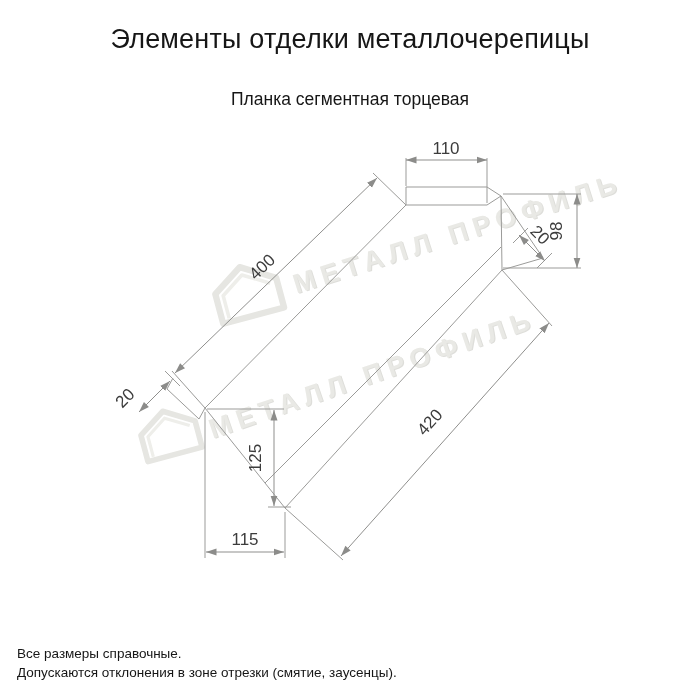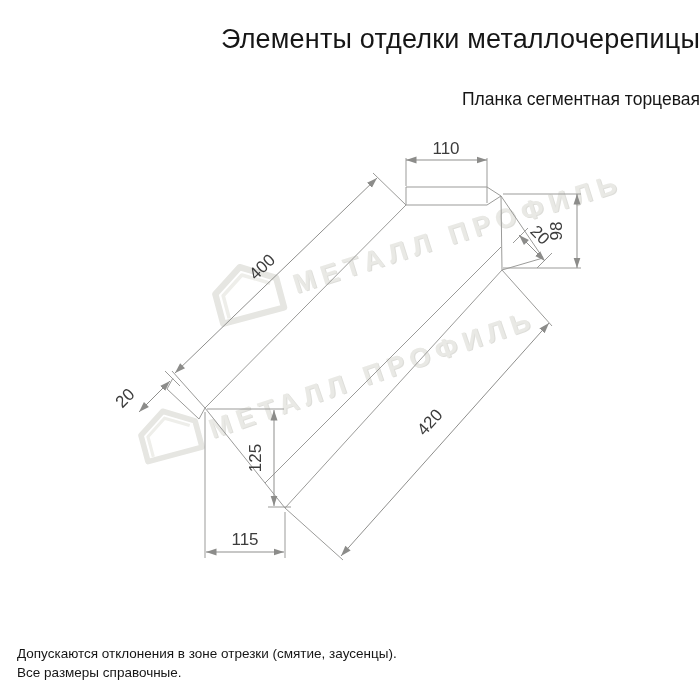--- a/index.html
+++ b/index.html
@@ -1,25 +1,25 @@
 <!DOCTYPE html>
 <html><head>
 <meta charset="utf-8">
 <style>
   html,body{margin:0;padding:0;background:#ffffff;}
   .page{
     position:relative;width:700px;height:700px;background:#ffffff;overflow:hidden;
     font-family:"Liberation Sans", sans-serif;color:#1a1a1a;
   }
   .page-title{
-    position:absolute;top:24px;left:0;width:100%;text-align:right;
+    position:absolute;top:24px;left:0;width:100%;text-align:center;
     font-size:27px;font-weight:400;letter-spacing:0.2px;color:#161616;
   }
   .subtitle{
-    position:absolute;top:89px;left:0;width:100%;text-align:right;
+    position:absolute;top:89px;left:0;width:100%;text-align:center;
     font-size:17.5px;line-height:21px;color:#161616;
   }
   
   .wm-text{
     position:absolute;white-space:nowrap;font-weight:bold;
     font-size:27px;letter-spacing:6px;color:#e9e9e5;
     text-shadow:1px 1px 0 #dededa;
     transform-origin:0 50%;
     user-select:none;
   }
@@ -118,17 +118,17 @@
     <text transform="translate(562,231) rotate(-90)" text-anchor="middle">98</text>
     <text transform="translate(536,239) rotate(45)" text-anchor="middle">20</text>
     <text transform="translate(266,271) rotate(-44)" text-anchor="middle">400</text>
     <text transform="translate(129,402) rotate(-45)" text-anchor="middle">20</text>
     <text transform="translate(434,426) rotate(-48)" text-anchor="middle">420</text>
     <text transform="translate(261,458) rotate(-90)" text-anchor="middle">125</text>
     <text x="245" y="545" text-anchor="middle">115</text>
   </svg>
 
   <div class="footer">
+    <div>Все размеры справочные.</div>
     <div>Допускаются отклонения в зоне отрезки (смятие, заусенцы).</div>
-    <div>Все размеры справочные.</div>
   </div>
 
 </div>
 
 </body></html>

